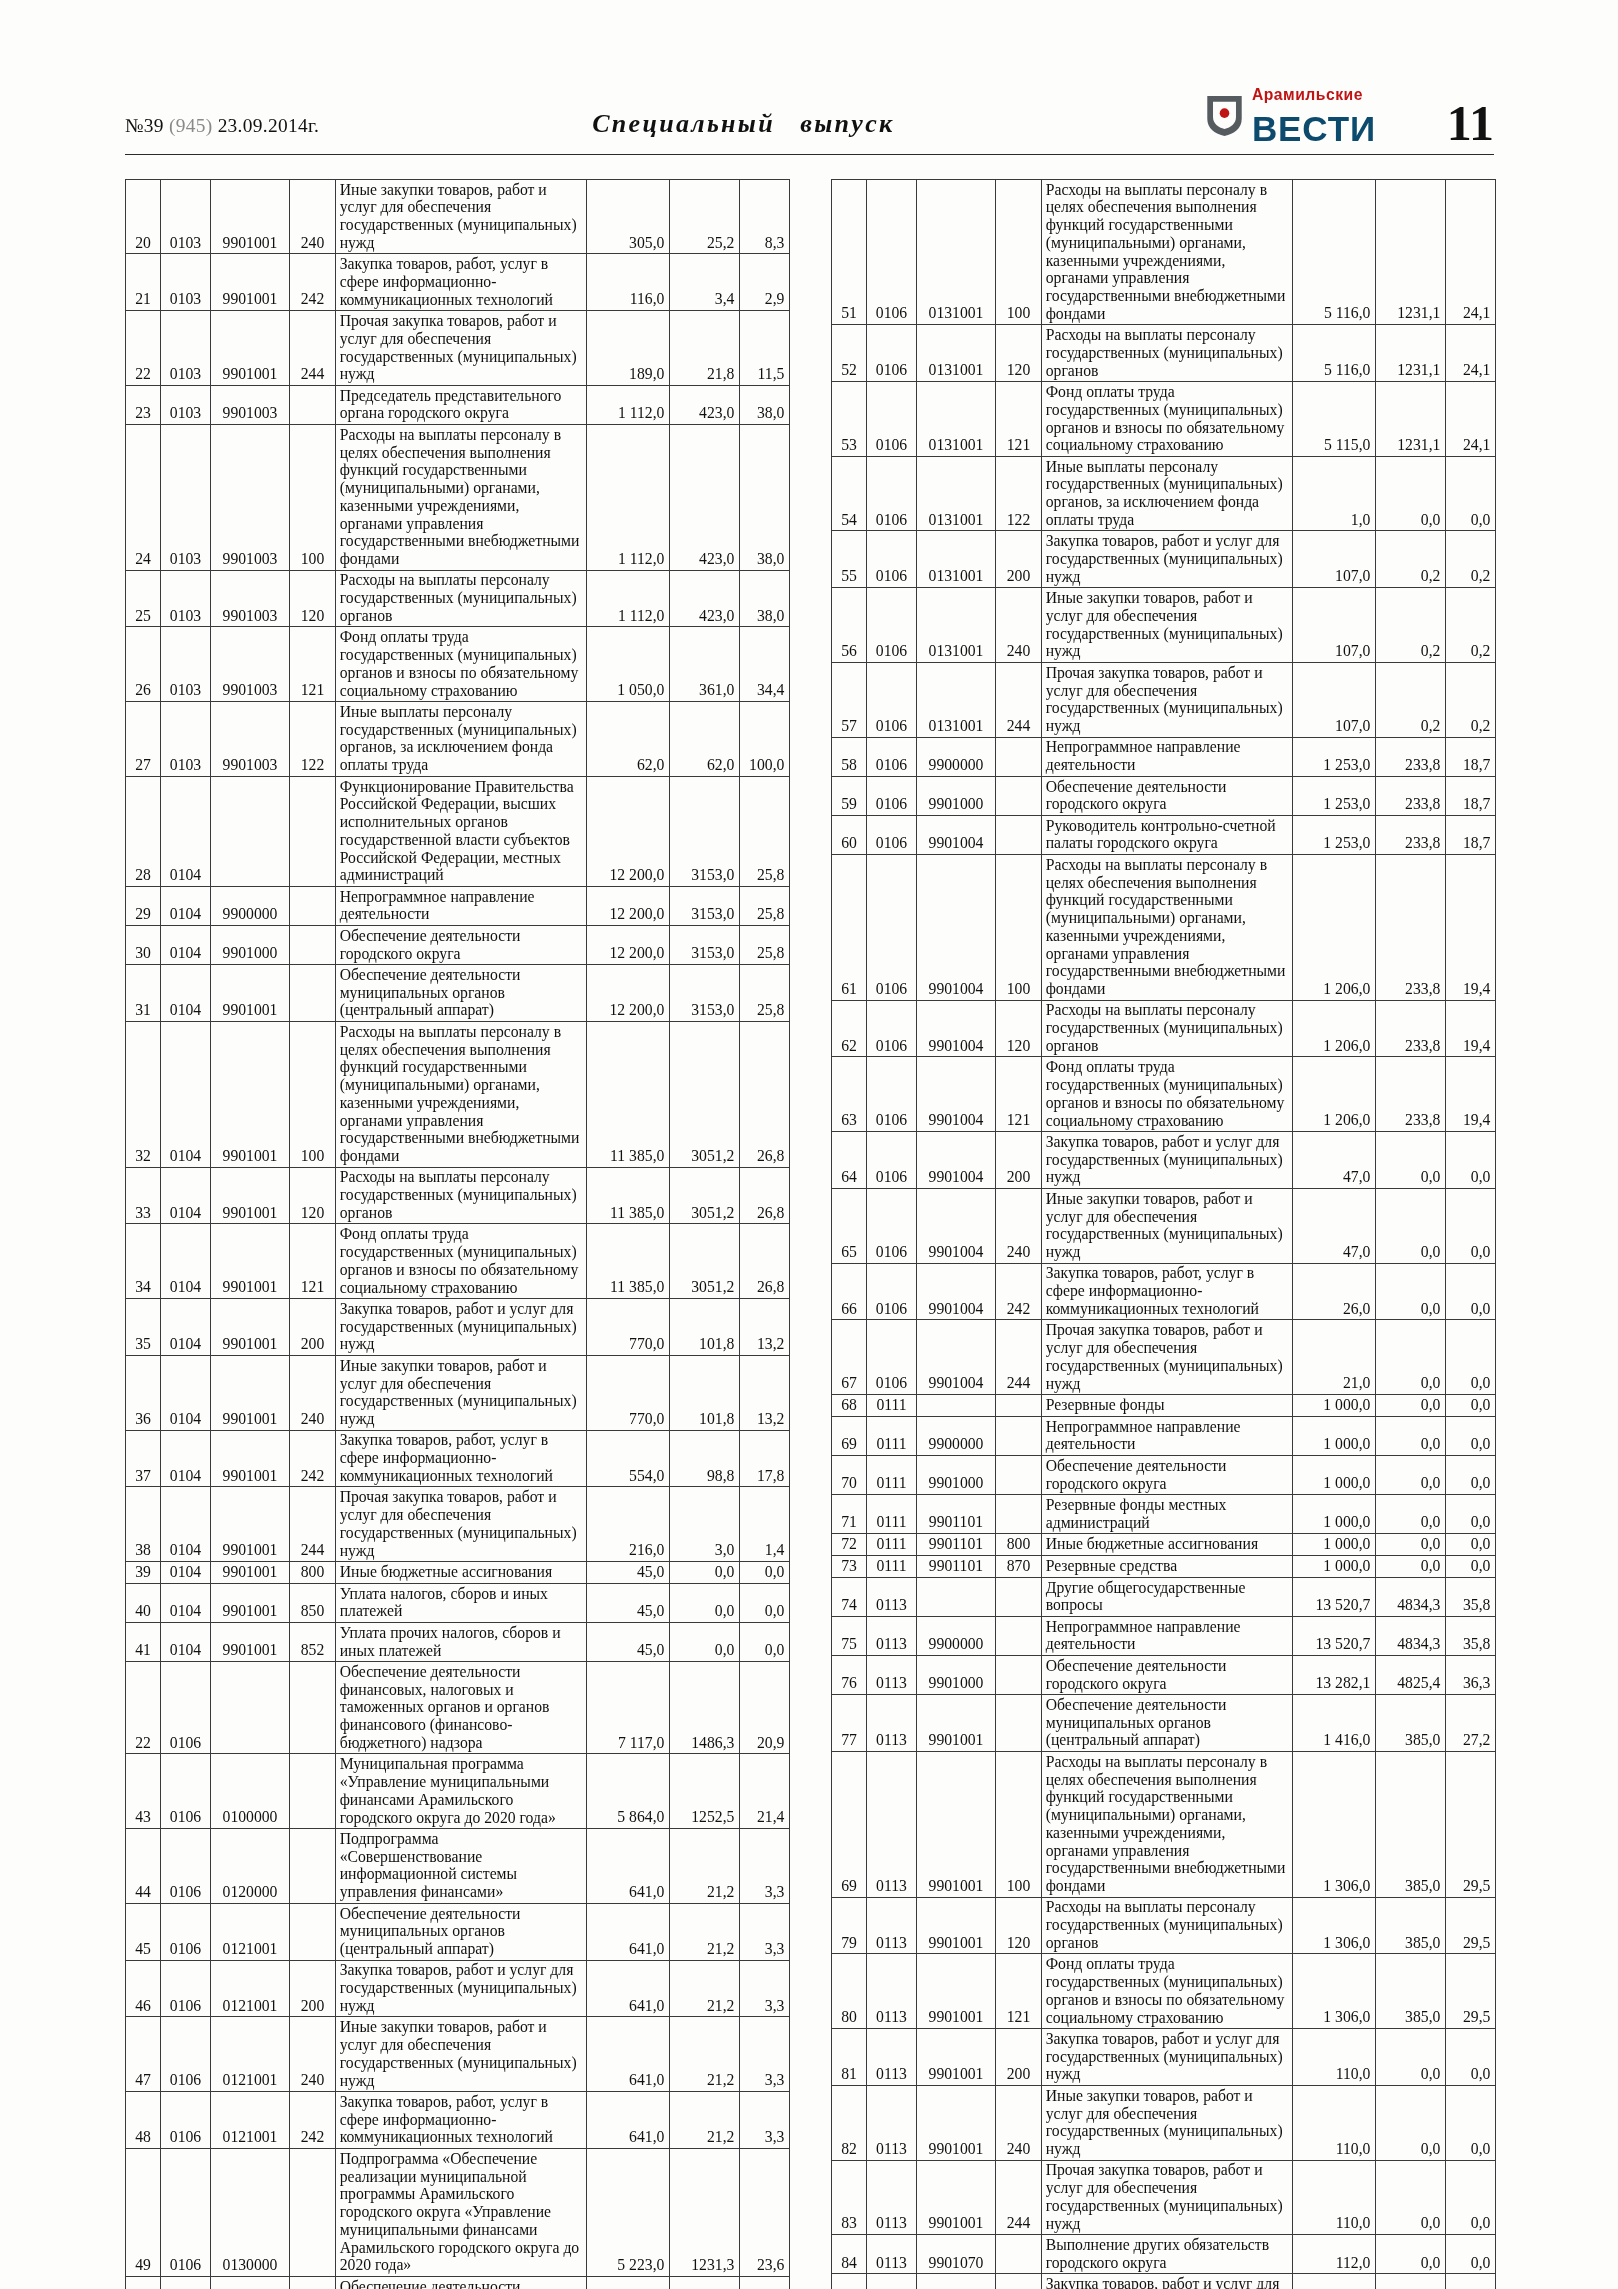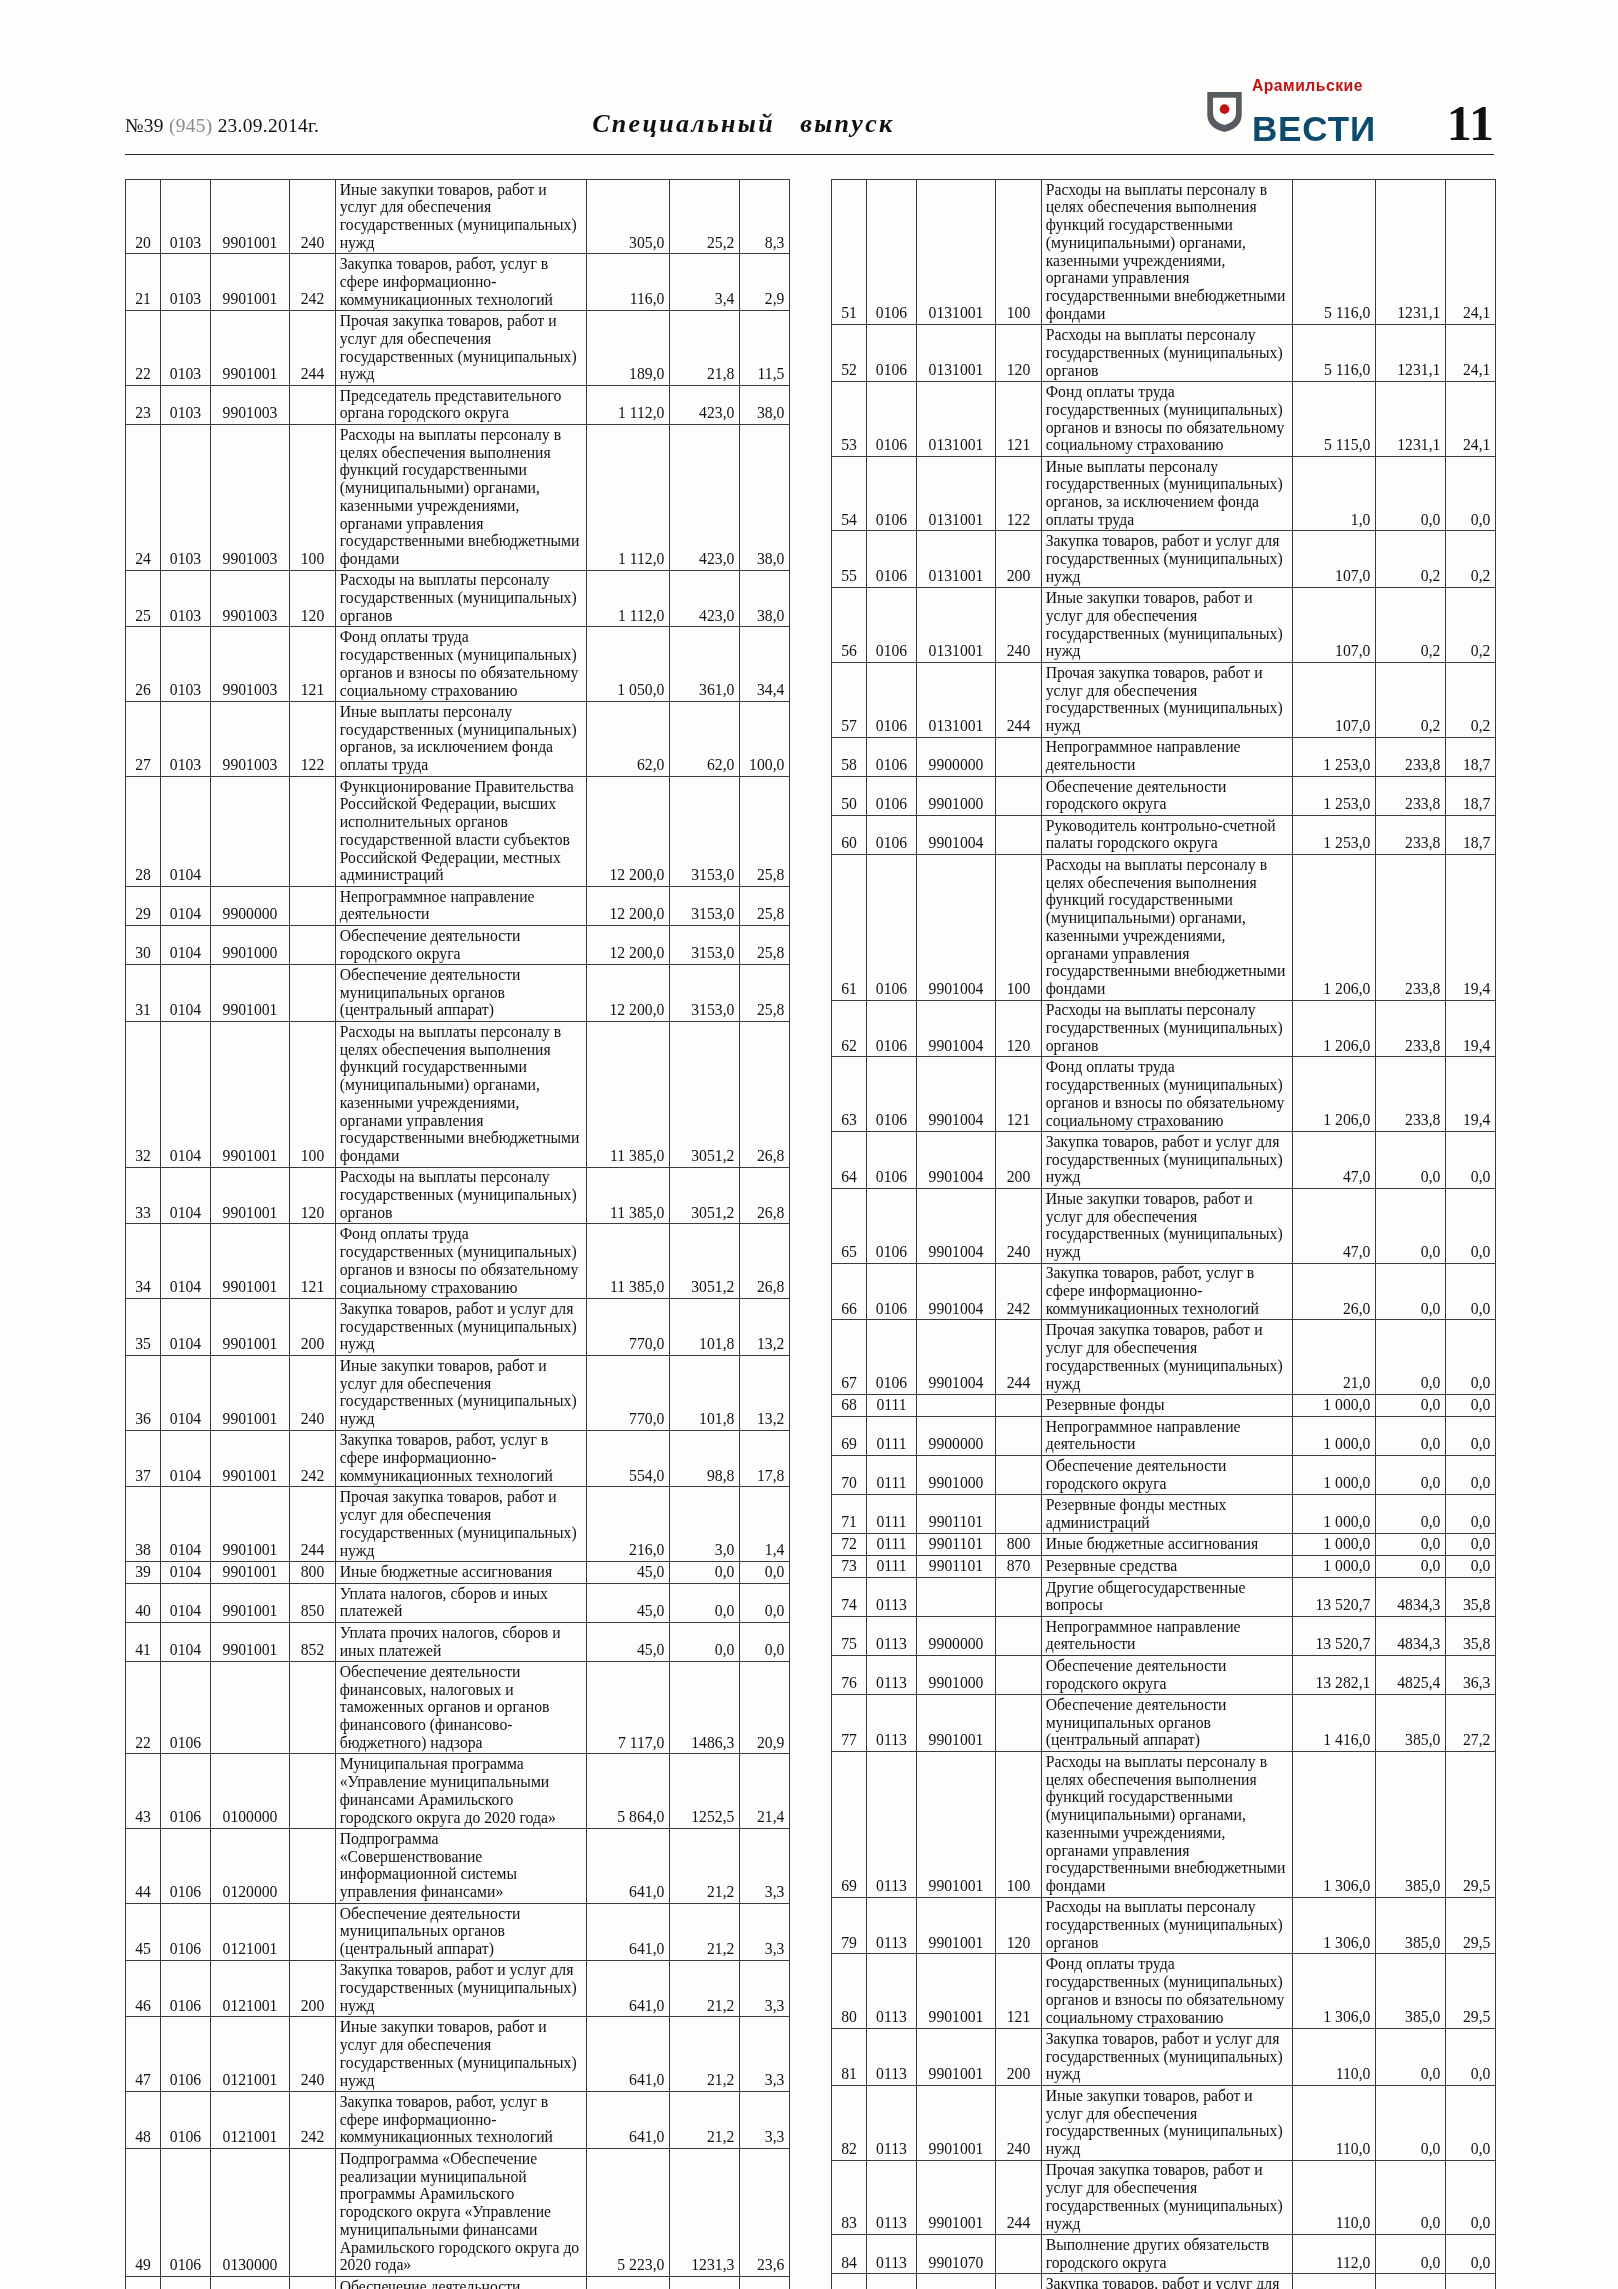--- a/index.html
+++ b/index.html
@@ -13,21 +13,21 @@
   .masthead { position:relative; height:72px; }
   .issue { position:absolute; left:0; bottom:13px; font-size:19.4px; letter-spacing:0.3px; }
   .issue .num { color:#8a8a8a; }
   .title {
     position:absolute; left:44%; transform:translateX(-50%); bottom:11px;
     font-size:26px; font-weight:bold; font-style:italic;
     letter-spacing:2.3px; word-spacing:16.6px;margin-left:16px;
   }
   .brand { position:absolute; right:118px; bottom:3.7px; display:flex; align-items:center; gap:8.3px; }
   .brand-text { display:flex; flex-direction:column; line-height:1; }
-  .brand-top { font-family:"Liberation Sans", sans-serif; font-weight:bold; font-size:15.7px; color:#c01414; letter-spacing:0.5px; margin-bottom:18px; }
+  .brand-top { font-family:"Liberation Sans", sans-serif; font-weight:bold; font-size:15.7px; color:#c01414; letter-spacing:0.5px; margin-bottom:9px; }
   .brand-name { font-family:"Liberation Sans", sans-serif; font-weight:bold; font-size:35px; color:#0c4a6e; letter-spacing:0.9px; }
   .pageno { position:absolute; right:0; bottom:1.8px; font-family:Liberation Serif, serif; font-weight:bold; font-size:50px; line-height:1; }
   .header-rule { border-top:1.8px solid #2a2a2a; margin:3.7px 0 24px 0; }
   
   .columns { display:flex; gap:41px; align-items:flex-start; }
   table.budget { border-collapse:collapse; table-layout:fixed; width:665px; font-size:15.7px; }
   table.budget td { border:0.9px solid #3a3a3a; vertical-align:bottom; overflow:hidden; }
   td.td-code { text-align:center; padding:0.9px 1.8px 1.8px 1.8px; }
   td.td-desc { vertical-align:top; padding:0.9px 3.7px 1.8px 3.7px; line-height:1.13; }
   td.td-num  { text-align:right; padding:0.9px 4.6px 1.8px 1.8px; white-space:nowrap; }
@@ -471,21 +471,21 @@
             <td class="td-code">58</td>
             <td class="td-code">0106</td>
             <td class="td-code">9900000</td>
             <td class="td-code"></td>
             <td class="td-desc">Непрограммное направление деятельности</td>
             <td class="td-num">1 253,0</td>
             <td class="td-num">233,8</td>
             <td class="td-num">18,7</td>
           </tr>
           <tr>
-            <td class="td-code">50</td>
+            <td class="td-code">59</td>
             <td class="td-code">0106</td>
             <td class="td-code">9901000</td>
             <td class="td-code"></td>
             <td class="td-desc">Обеспечение деятельности городского округа</td>
             <td class="td-num">1 253,0</td>
             <td class="td-num">233,8</td>
             <td class="td-num">18,7</td>
           </tr>
           <tr>
             <td class="td-code">60</td>

